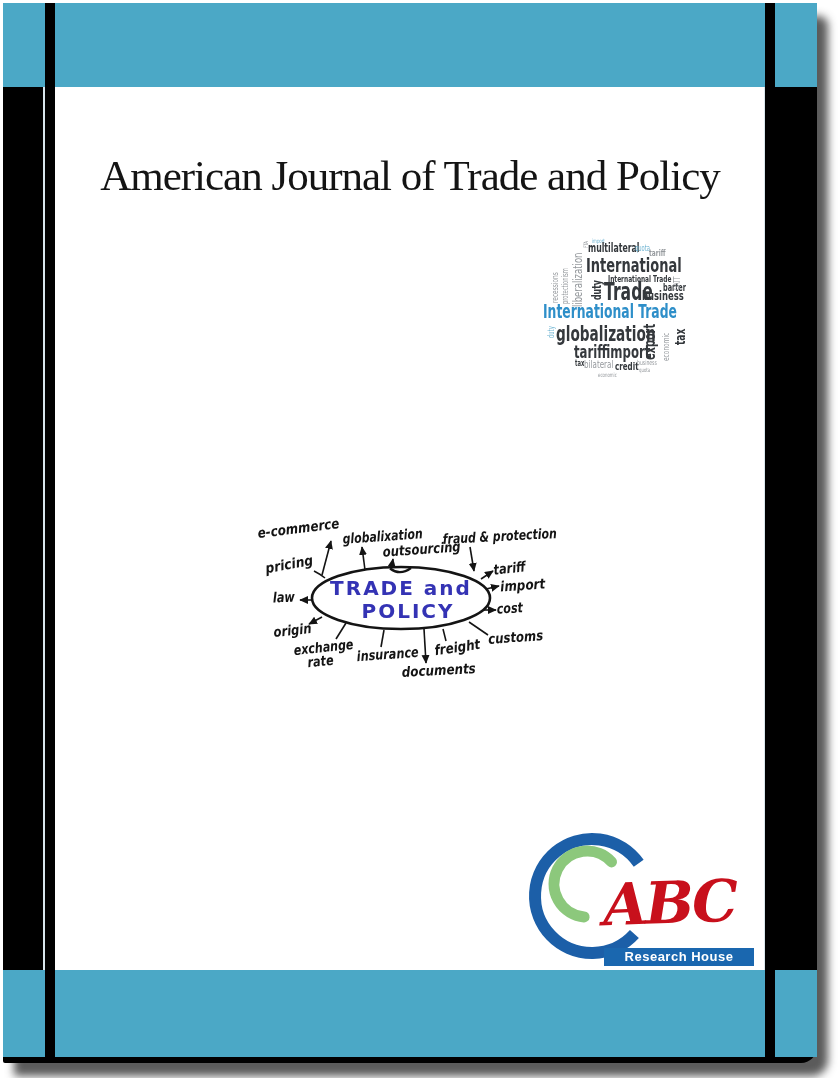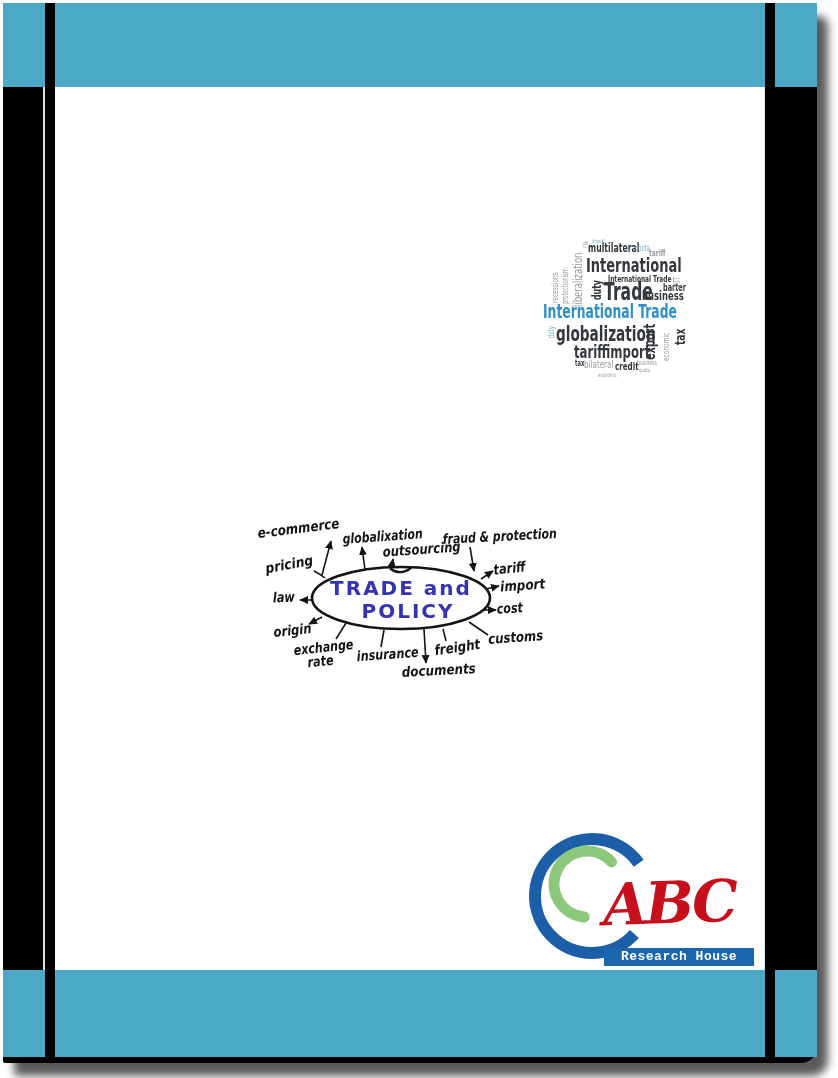--- a/index.html
+++ b/index.html
@@ -62,37 +62,38 @@
   .logo svg { position:absolute; left:0; top:0; }
   .abc-script {
     position:absolute; left:78px; top:56px;
     font-family:"DejaVu Serif", serif; font-style:italic; font-weight:bold;
     font-size:58px; line-height:58px; letter-spacing:-3px; color:#c8101c;
     transform:rotate(-2deg);
   }
   .logo-banner {
     position:absolute; left:79px; top:130px; width:150px; height:18px;
     background:#1a67af; color:#ffffff; font-weight:bold; font-size:13px;
-    line-height:18px; text-align:center; letter-spacing:0.5px;font-family:Liberation Mono, monospace;
+    line-height:18px; text-align:center; letter-spacing:0.5px;
   }
 </style>
 </head>
 <body>
 
 <div id="screen">
 
   <div class="cover"></div>
   <div class="band band-top"></div>
   <div class="band band-bottom"></div>
   <div class="page"></div>
   <div class="stripe stripe-left"></div>
   <div class="stripe stripe-right"></div>
   <div class="hairline hairline-left"></div>
   <div class="hairline hairline-right"></div>
 
+  <div class="journal-title">American Journal of Trade and Policy</div>
 
   <div class="wordcloud">
       <span class="wc wc-t" style="left: 60px; top: 10px; font-size: 6px;">import</span>
       <span class="wc wc-d wb" style="left: 56px; top: 14px; font-size: 12px;">multilateral</span>
       <span class="wc wc-t" style="left: 103px; top: 17px; font-size: 8px;">quota</span>
       <span class="wc wc-g wb" style="left: 117px; top: 21px; font-size: 9px;">tariff</span>
       <span class="wc wc-d wb" style="left: 54px; top: 27px; font-size: 20px;">International</span>
       <span class="wc wc-d wb" style="left: 76px; top: 47px; font-size: 9px;">International Trade</span>
       <span class="wc wc-d wb" style="left: 72px; top: 52px; font-size: 24px;">Trade</span>
       <span class="wc wc-d wb" style="left: 131px; top: 55px; font-size: 10px;">barter</span>

